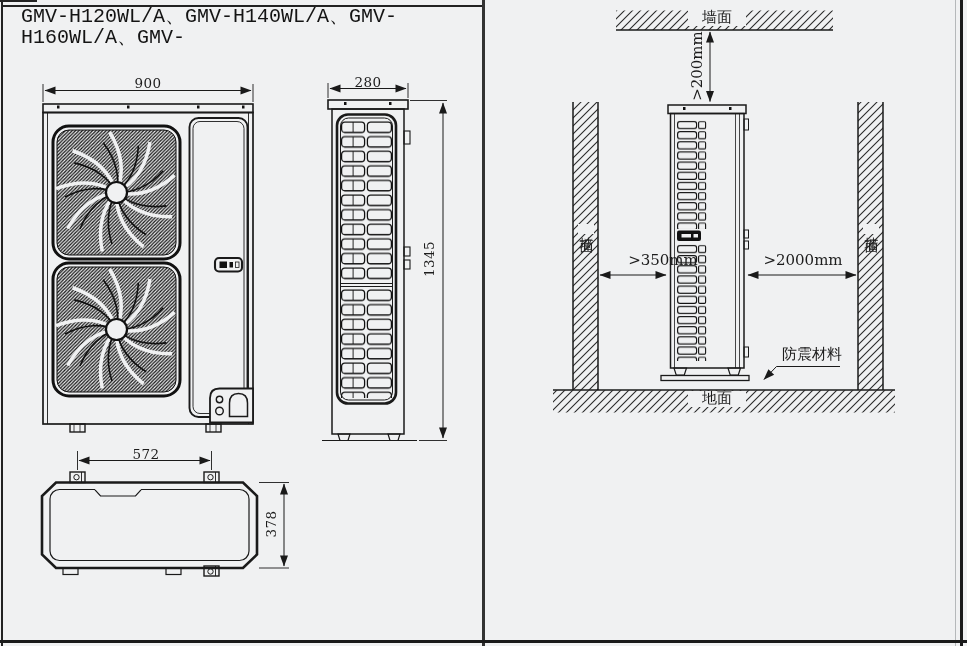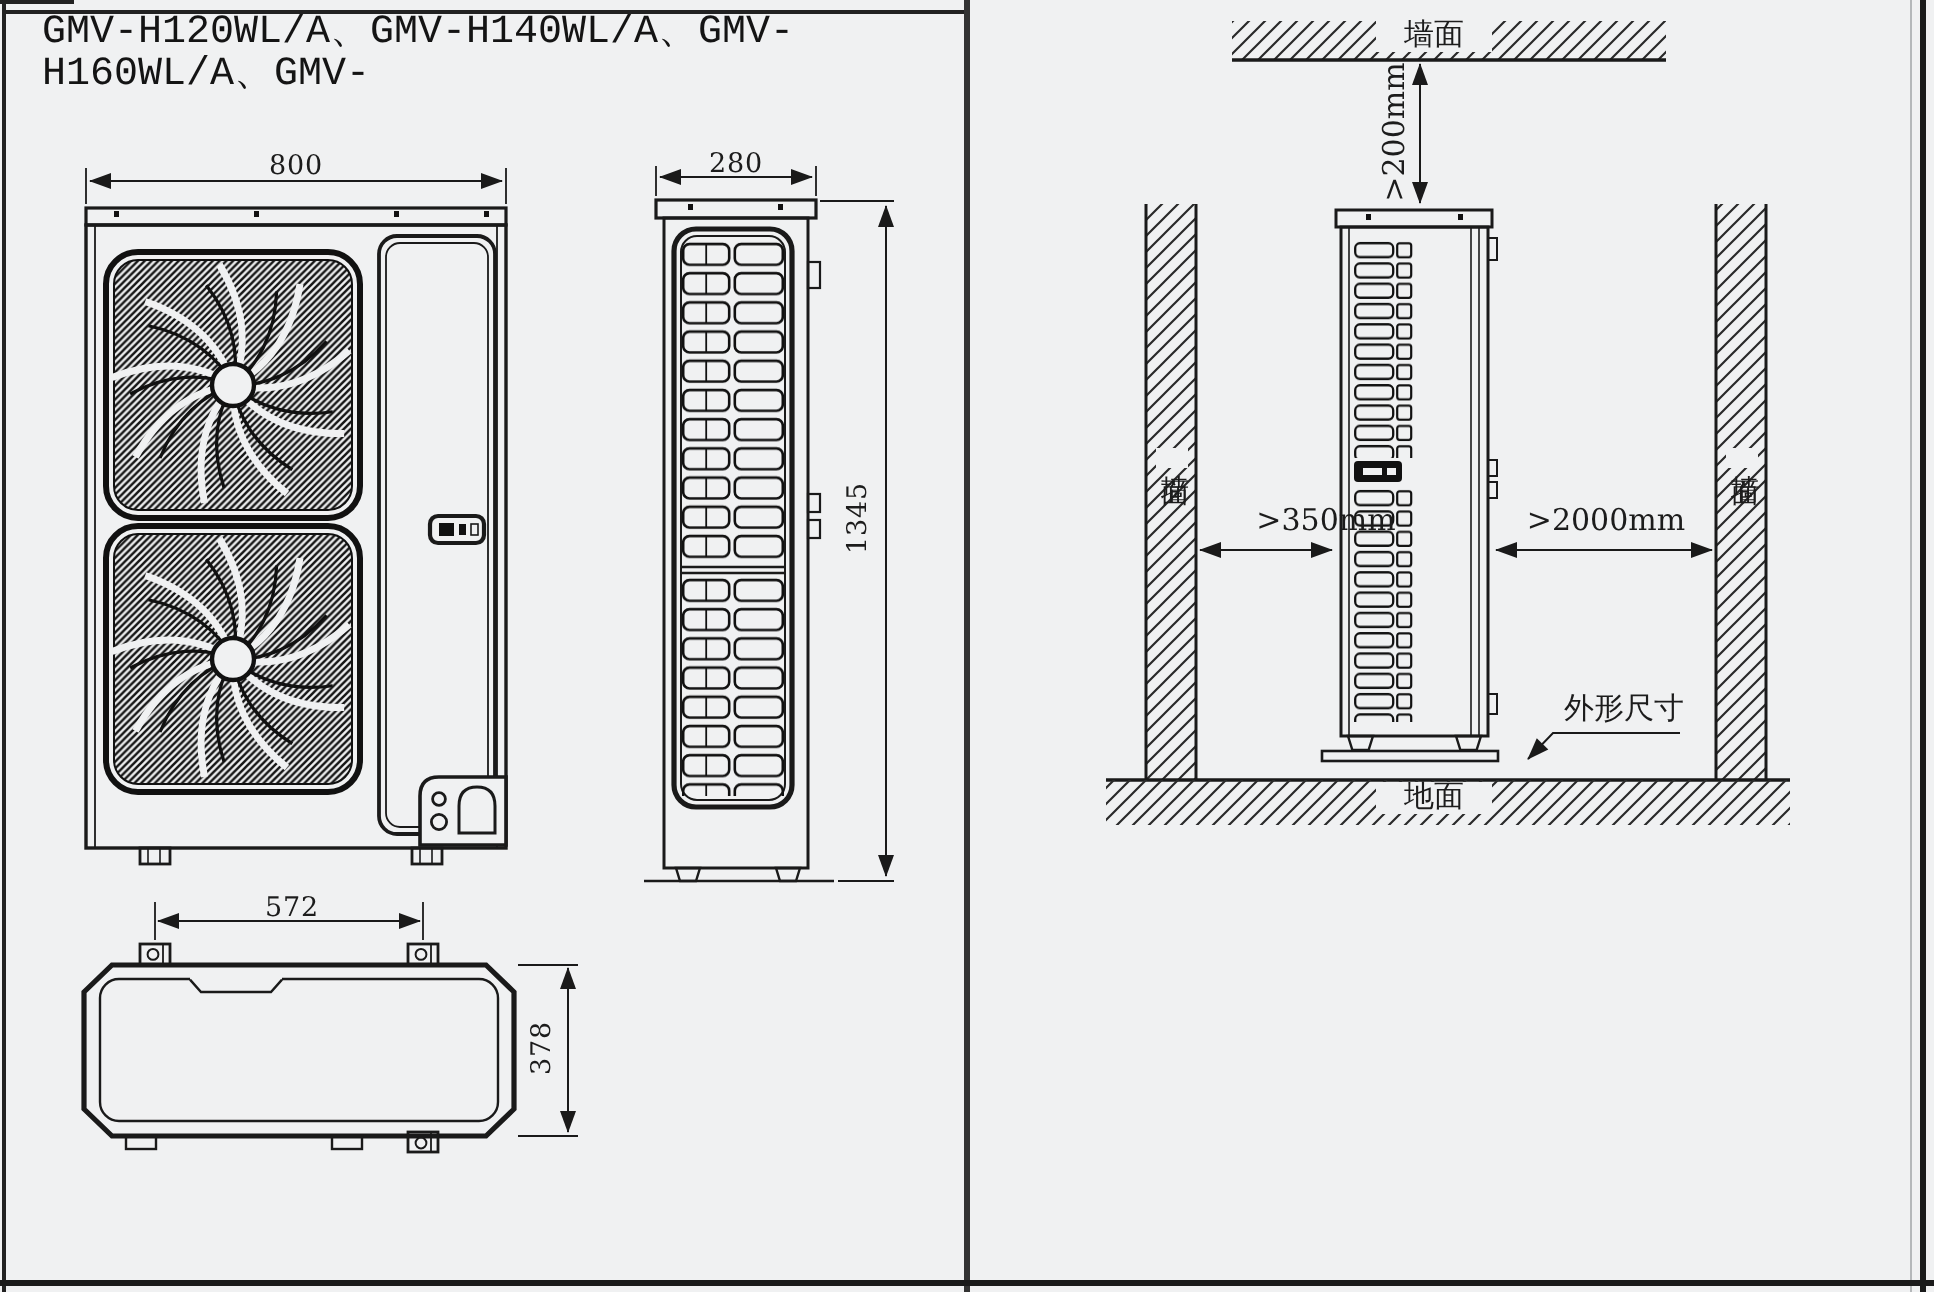--- a/index.html
+++ b/index.html
@@ -224,33 +224,33 @@
       <line x1="117" y1="275" x2="183" y2="275" stroke-width="1" marker-start="url(#ar)" marker-end="url(#ar)"></line>
       <line x1="265" y1="275" x2="373" y2="275" stroke-width="1" marker-start="url(#ar)" marker-end="url(#ar)"></line>
       <path d="M357,366.5 H293.5 L281,379.5" stroke-width="1" marker-end="url(#ar)"></path>
     </g>
   </svg>
 
   <div id="title">
     <div>GMV-H120WL/A、GMV-H140WL/A、GMV-H160WL/A、GMV-</div>
   </div>
 
-  <div class="lbl dim" style="left:118px;top:76px;width:60px">800</div>
+  <div class="lbl dim" style="left:118px;top:76px;width:60px">900</div>
   <div class="lbl dim" style="left:338px;top:75px;width:60px">280</div>
   <div class="lbl dim rot" style="left:400px;top:251px;width:60px;text-align:center">1345</div>
   <div class="lbl dim" style="left:116px;top:447px;width:60px">572</div>
   <div class="lbl dim rot" style="left:242px;top:516px;width:60px;text-align:center">378</div>
 
   <div class="lbl cjk" style="left:688px;top:10px;width:58px">墙面</div>
   <div class="lbl mm rot" style="left:662px;top:58px;width:72px">&gt;200mm</div>
   <div class="lbl vert" style="left:578px;top:224px;width:16px">墙面</div>
   <div class="lbl vert" style="left:863px;top:224px;width:16px">墙面</div>
   <div class="lbl mm" style="left:623px;top:253px;width:80px">&gt;350mm</div>
   <div class="lbl mm" style="left:757px;top:253px;width:92px">&gt;2000mm</div>
-  <div class="lbl cjk" style="left:770px;top:347px;width:84px">外形尺寸</div>
+  <div class="lbl cjk" style="left:770px;top:347px;width:84px">防震材料</div>
   <div class="lbl cjk" style="left:688px;top:391px;width:58px">地面</div>
 
   <div class="bar" style="left:0;top:0;width:37px;height:1.5px;background:#222"></div>
   <div class="bar" style="left:1px;top:0;width:2px;height:646px;background:#222"></div>
   <div class="bar" style="left:1px;top:5px;width:483px;height:2px;background:#222"></div>
   <div class="bar" style="left:482px;top:0;width:2.5px;height:646px;background:#333"></div>
   <div class="bar" style="left:955px;top:0;width:1px;height:646px;background:#b5b8ba"></div>
   <div class="bar" style="left:960px;top:0;width:3px;height:646px;background:#1a1a1a"></div>
   <div class="bar" style="left:0;top:640px;width:967px;height:3px;background:#1a1a1a"></div>
 </div>

